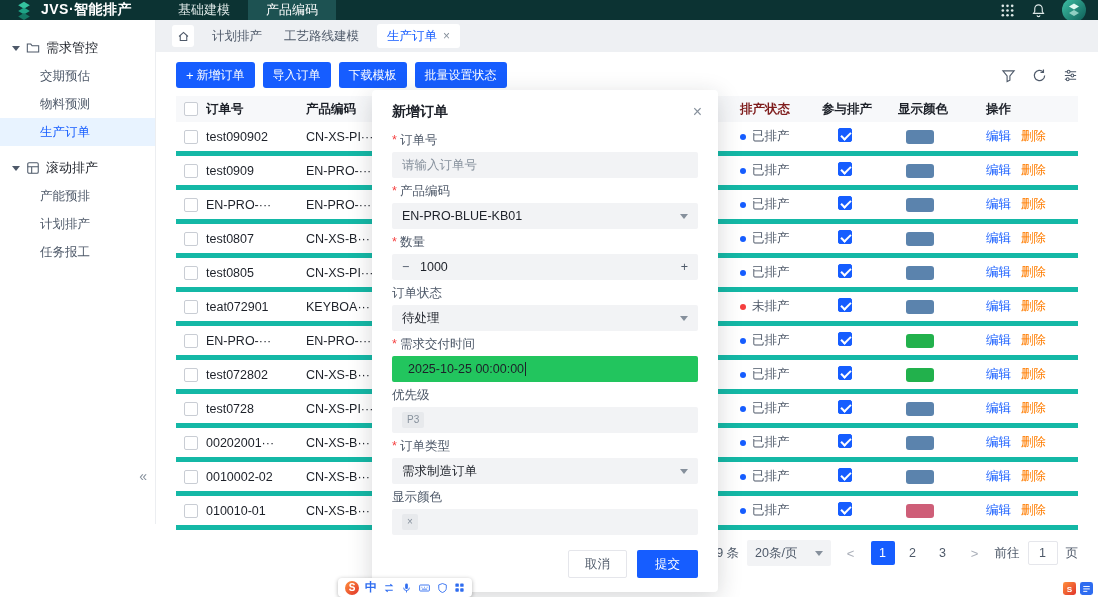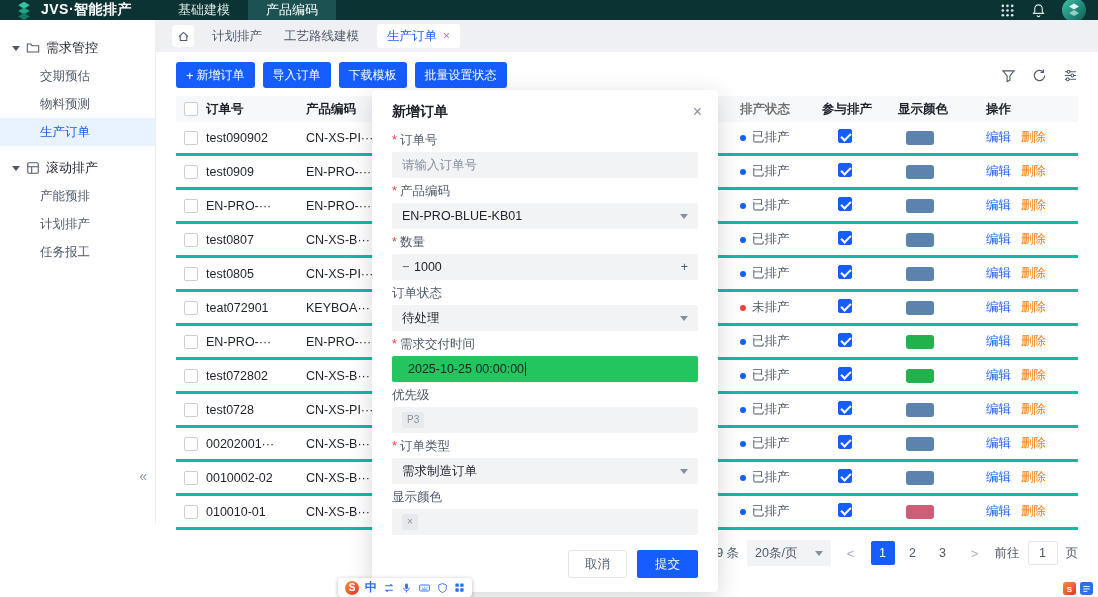--- a/index.html
+++ b/index.html
@@ -39,28 +39,28 @@
 
   
   .toolbar { display:flex; align-items:center; padding:10px 20px 8px; flex:none; }
   .toolbar-buttons { display:flex; gap:8px; }
   .btn { height:26px; padding:0 10px; background:#165dff; color:#fff; font-size:12px; border:none; border-radius:3px; display:inline-flex; align-items:center; gap:3px; cursor:pointer; font-family:inherit; white-space:nowrap; }
   .btn-plus { font-size:13px; line-height:1; }
   .tool-icons { margin-left:auto; display:flex; gap:16px; align-items:center; }
 
   
   .tbl { margin:0 20px; flex:none; }
-  .tr { display:flex; align-items:center; height:34px; border-bottom:3px solid #14b8a6; color:#1d2129; }
+  .tr { display:flex; align-items:center; height:34px; border-bottom:5px solid #14b8a6; color:#1d2129; }
   .tr.thead { background:#f7f8fa; height:26px; font-weight:bold; border-bottom:none; }
   .c-check { width:30px; display:flex; justify-content:center; flex:none; }
   .c-order { width:100px; flex:none; white-space:nowrap; overflow:hidden; }
   .c-product { width:96px; flex:none; white-space:nowrap; overflow:hidden; }
   .c-spacer { flex:1; }
   .c-status { width:82px; flex:none; display:flex; align-items:center; gap:6px; color:#4e5969; }
-  .tr.thead .c-status { color:#737373; }
+  .tr.thead .c-status { color:#7f1d1d; }
   .c-join { width:76px; flex:none; }
   .c-join .cb { margin-left:16px; }
   .c-color { width:88px; flex:none; }
   .c-color .swatch { margin-left:8px; }
   .c-ops { width:92px; flex:none; display:flex; gap:10px; }
   .cb { display:inline-block; width:14px; height:14px; border:1px solid #c9cdd4; border-radius:2px; background:#fff; cursor:pointer; position:relative; }
   .cb.checked { background:#165dff; border-color:#165dff; }
   .cb.checked::after { content:""; position:absolute; left:4px; top:1px; width:4px; height:8px; border:solid #fff; border-width:0 2px 2px 0; transform:rotate(45deg); }
   .dot { width:6px; height:6px; border-radius:50%; display:inline-block; flex:none; }
   .swatch { display:inline-block; width:28px; height:14px; border-radius:3px; vertical-align:middle; }
@@ -84,21 +84,21 @@
   .modal-body { padding:2px 20px 0; }
   .field { margin-bottom:5px; }
   .flabel { font-size:12.5px; color:#4e5969; height:16px; line-height:16px; margin-bottom:4px; display:flex; align-items:center; }
   .req { color:#f53f3f; margin-right:3px; }
   .fctrl { height:26px; background:#f2f3f5; border-radius:2px; display:flex; align-items:center; padding:0 10px; font-size:12.5px; color:#1d2129; cursor:pointer; }
   .ph { color:#86909c; }
   .fctrl .chev { margin-left:auto; }
   .fctrl.focused { background:#22c55e; border:6px solid #22c55e; cursor:text; }
   .caret { display:inline-block; width:1px; height:14px; background:#1d2129; margin-left:1px; }
   .stepper-sign { color:#4e5969; width:12px; cursor:pointer; }
-  .stepper-val { }
+  .stepper-val { margin-left:6px; }
   .stepper-plus { margin-left:auto; color:#4e5969; cursor:pointer; }
   .mini-tag { height:16px; line-height:16px; padding:0 5px; background:#e7e9ec; color:#86909c; font-size:10px; border-radius:2px; }
   .modal-foot { display:flex; justify-content:flex-end; gap:10px; padding:10px 20px 14px; }
   .btn-cancel { height:28px; padding:0 16px; background:#fff; border:1px solid #e5e6eb; border-radius:2px; color:#4e5969; font-size:12.5px; cursor:pointer; font-family:inherit; }
   .btn-submit { height:28px; padding:0 18px; background:#165dff; border:none; border-radius:2px; color:#fff; font-size:12.5px; cursor:pointer; font-family:inherit; }
 
   
   .ime { position:absolute; left:338px; top:578px; height:19px; background:#fff; border-radius:4px; box-shadow:0 1px 4px rgba(0,0,0,.3); display:flex; align-items:center; gap:6px; padding:0 7px; z-index:30; }
   .ime-logo { width:14px; height:14px; border-radius:50%; background:linear-gradient(135deg,#ff8f3c,#e0342b); color:#fff; font-size:10px; font-weight:bold; display:flex; align-items:center; justify-content:center; }
   .ime-mode { color:#2e6cf0; font-size:12px; font-weight:bold; }

